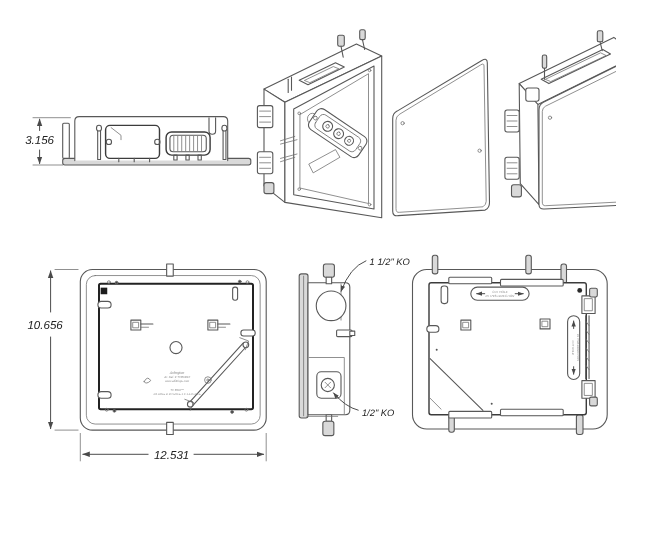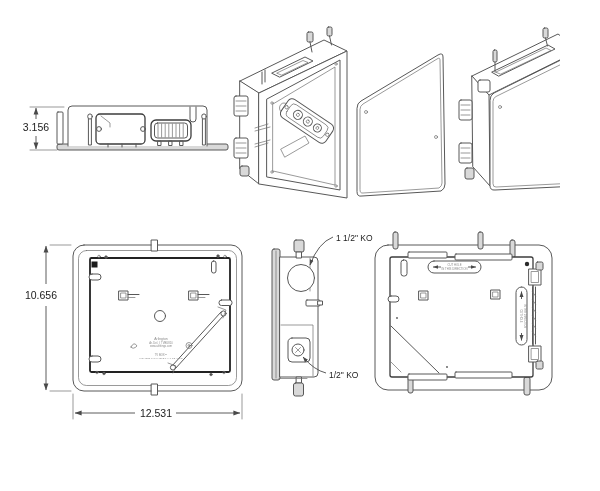--- a/index.html
+++ b/index.html
@@ -1,17 +1,17 @@
 <!DOCTYPE html>
 <html><head>
 <meta charset="utf-8">
 <style>
   html,body{margin:0;padding:0;background:#ffffff;}
   .canvas{position:relative;width:560px;height:491px;background:#ffffff;overflow:hidden;
-          font-family:"Liberation Sans", sans-serif;}
+          font-family:"Liberation Sans", sans-serif;font-style:italic;}
   svg{display:block;}
   svg text{font-family:"Liberation Sans", sans-serif;fill:#2e2e2e;}
   .ln   {fill:none;stroke:#585858;stroke-width:1;stroke-linejoin:round;stroke-linecap:round;}
   .lnthin{fill:none;stroke:#6e6e6e;stroke-width:.7;stroke-linejoin:round;stroke-linecap:round;}
   .lndark{fill:none;stroke:#222;stroke-width:1.8;stroke-linejoin:round;}
   .lnmed {fill:none;stroke:#3c3c3c;stroke-width:1.3;stroke-linejoin:round;}
   .wfill{fill:#ffffff;}
   .gfill{fill:#d9d9d9;}
   .dim  {fill:none;stroke:#4a4a4a;stroke-width:.9;}
   .dimtxt{font-size:10.5px;fill:#222;}

